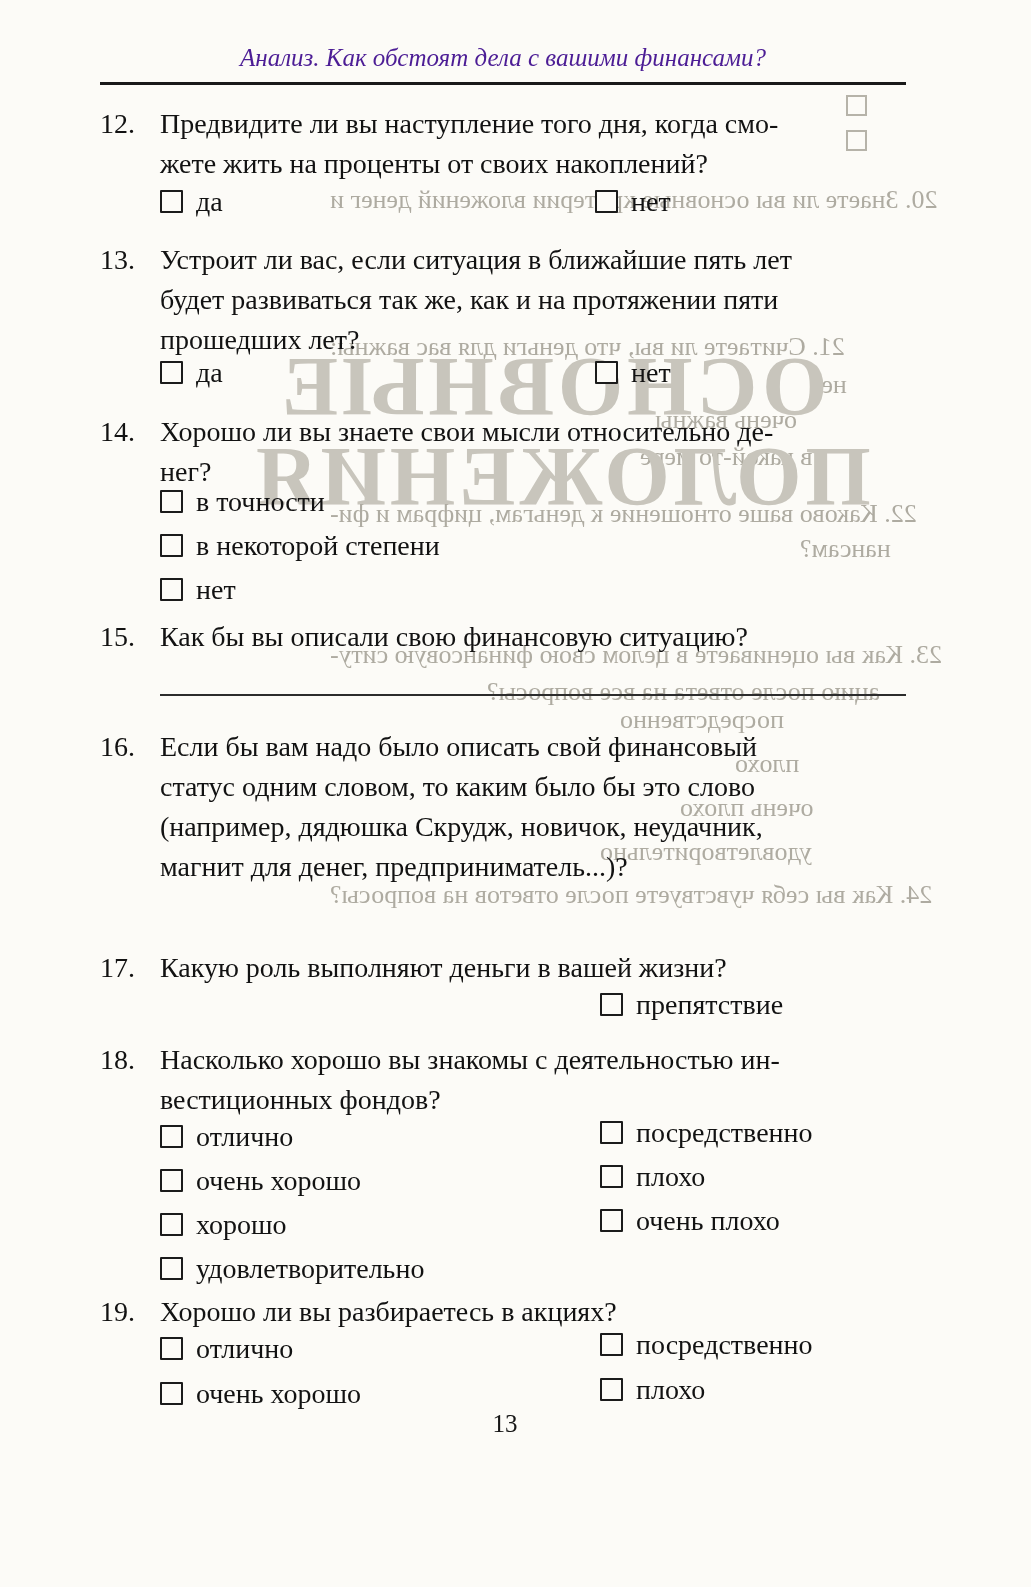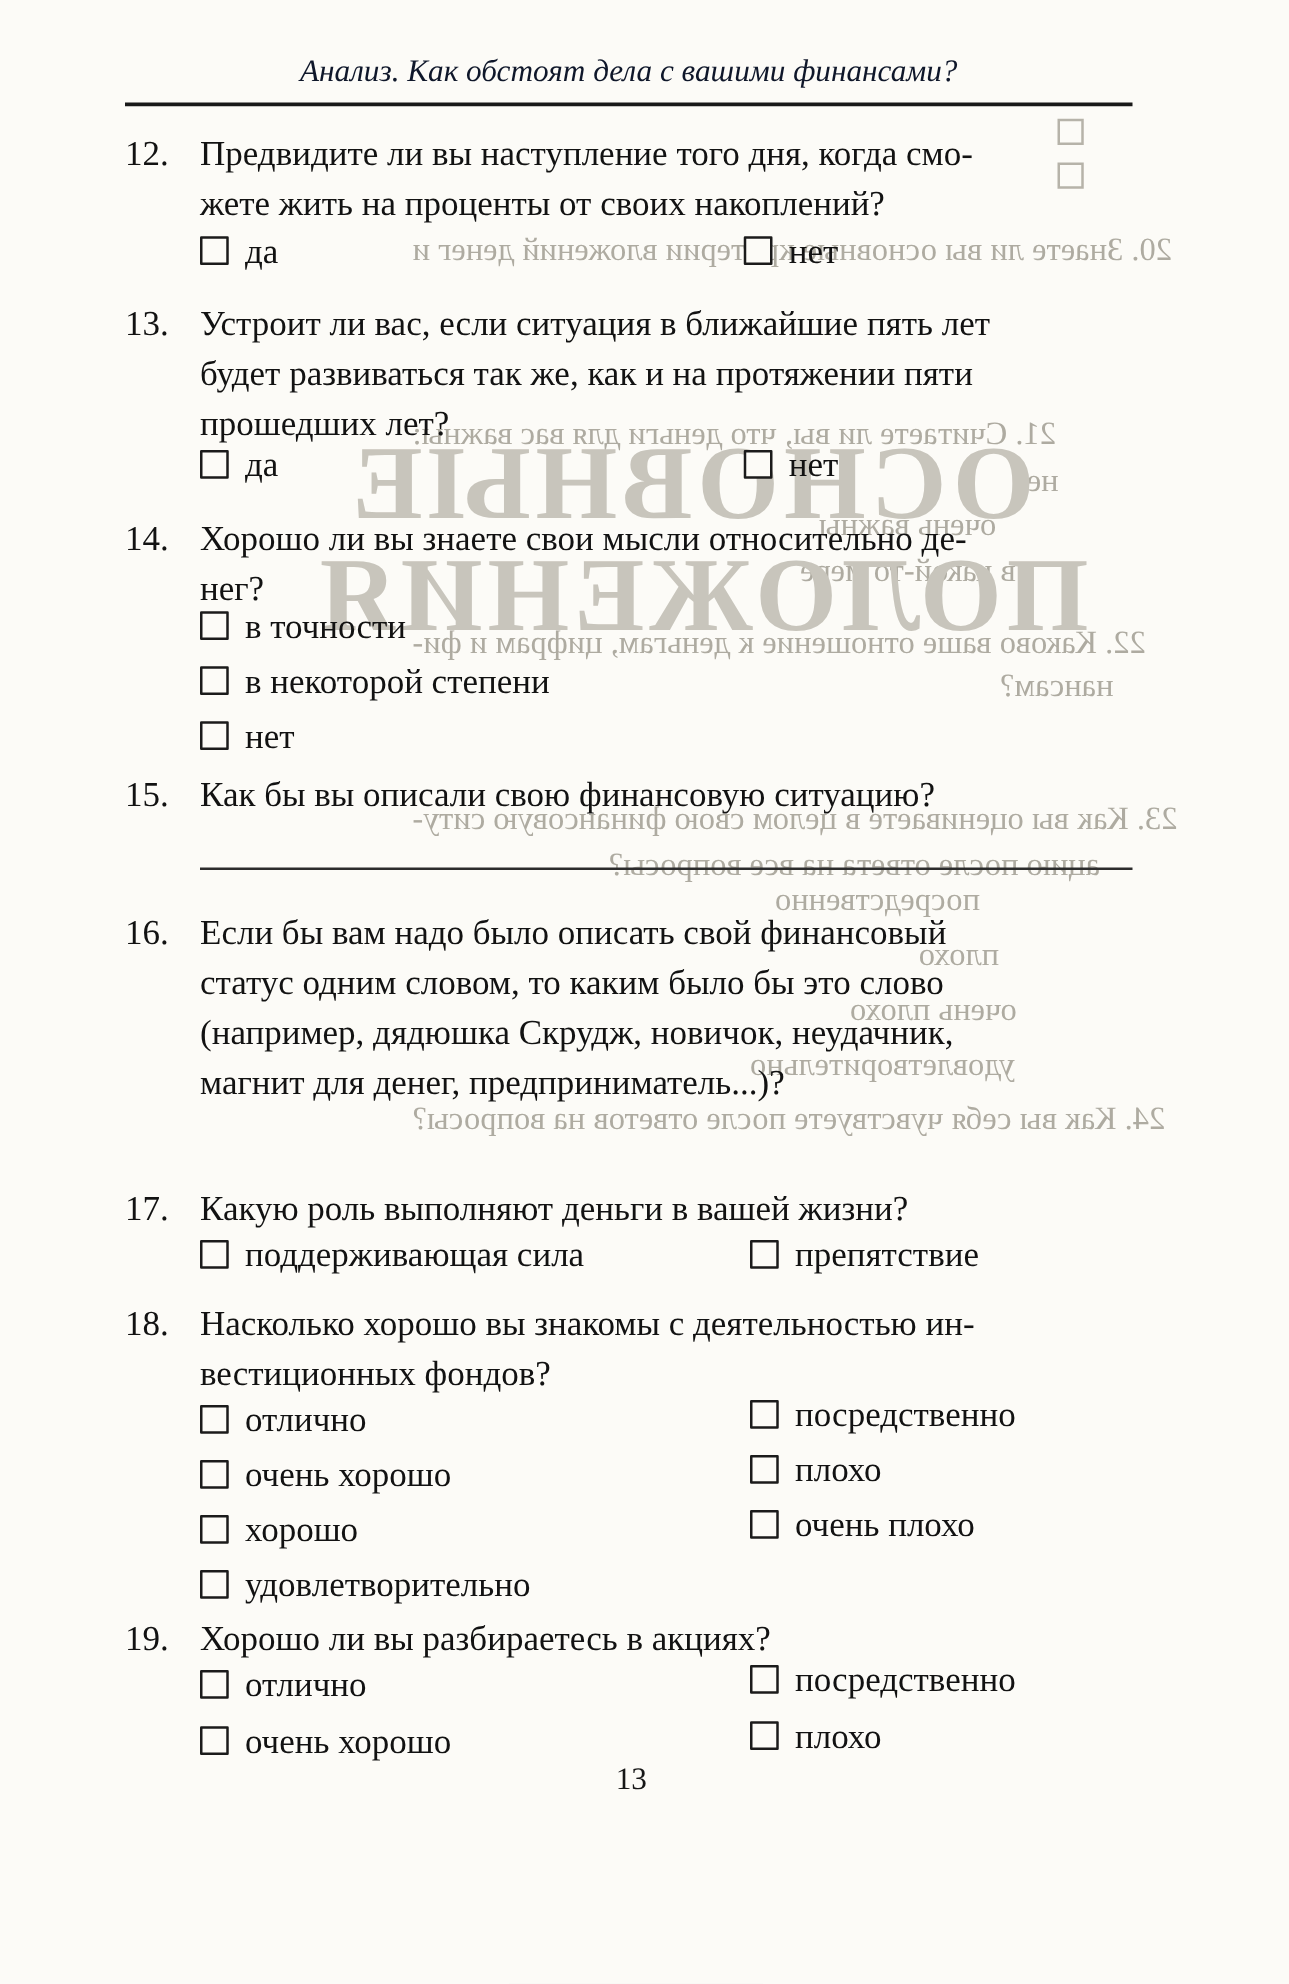--- a/index.html
+++ b/index.html
@@ -9,21 +9,21 @@
     font-family:"Liberation Serif","DejaVu Serif",serif;
   }
   .page{
     position:absolute;left:0;top:0;width:1031px;height:1587px;
     background:#fcfbf7;
     color:#141414;
     overflow:hidden;
   }
   .page-header{
     position:absolute;left:100px;top:44px;width:806px;
-    text-align:center;font-style:italic;font-size:25px;color:#0f172a;
+    text-align:center;font-style:italic;font-size:25px;color:#4c1d95;
     white-space:nowrap;
   }
   .header-rule{
     position:absolute;left:100px;top:82px;width:806px;height:3px;background:#191919;
   }
   .qnum{position:absolute;font-size:28px;line-height:40px;color:#121212;}
   .qtext{position:absolute;}
   .qline{font-size:28px;line-height:40px;white-space:nowrap;color:#121212;}
   .opt{position:absolute;font-size:28px;line-height:30px;white-space:nowrap;color:#121212;}
   .cb{
@@ -130,23 +130,20 @@
     <div class="qline">Если бы вам надо было описать свой финансовый</div>
     <div class="qline">статус одним словом, то каким было бы это слово</div>
     <div class="qline">(например, дядюшка Скрудж, новичок, неудачник,</div>
     <div class="qline">магнит для денег, предприниматель...)?</div>
   </div>
 
   <div class="qnum" style="left:100px;top:948px;">17.</div>
   <div class="qtext" style="left:160px;top:948px;">
     <div class="qline">Какую роль выполняют деньги в вашей жизни?</div>
   </div>
-  <span class="opt" style="left:160px;top:990px;">
-    <span class="cb"></span><span>поддерживающая сила</span>
-  </span>
   <span class="opt" style="left:600px;top:990px;">
     <span class="cb"></span><span>препятствие</span>
   </span>
 
   <div class="qnum" style="left:100px;top:1040px;">18.</div>
   <div class="qtext" style="left:160px;top:1040px;">
     <div class="qline">Насколько хорошо вы знакомы с деятельностью ин-</div>
     <div class="qline">вестиционных фондов?</div>
   </div>
   <span class="opt" style="left:160px;top:1122px;">

